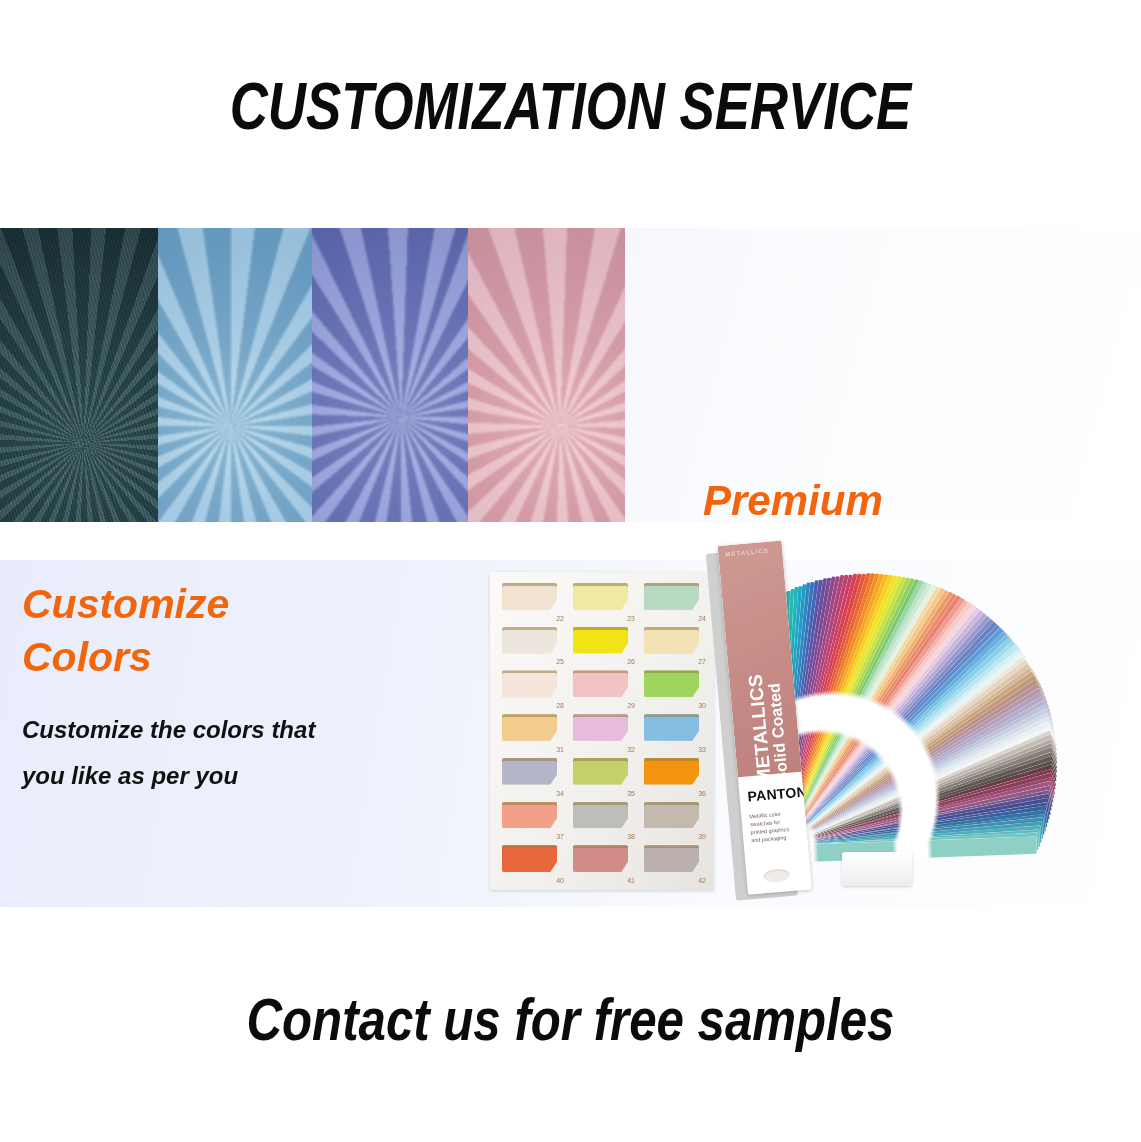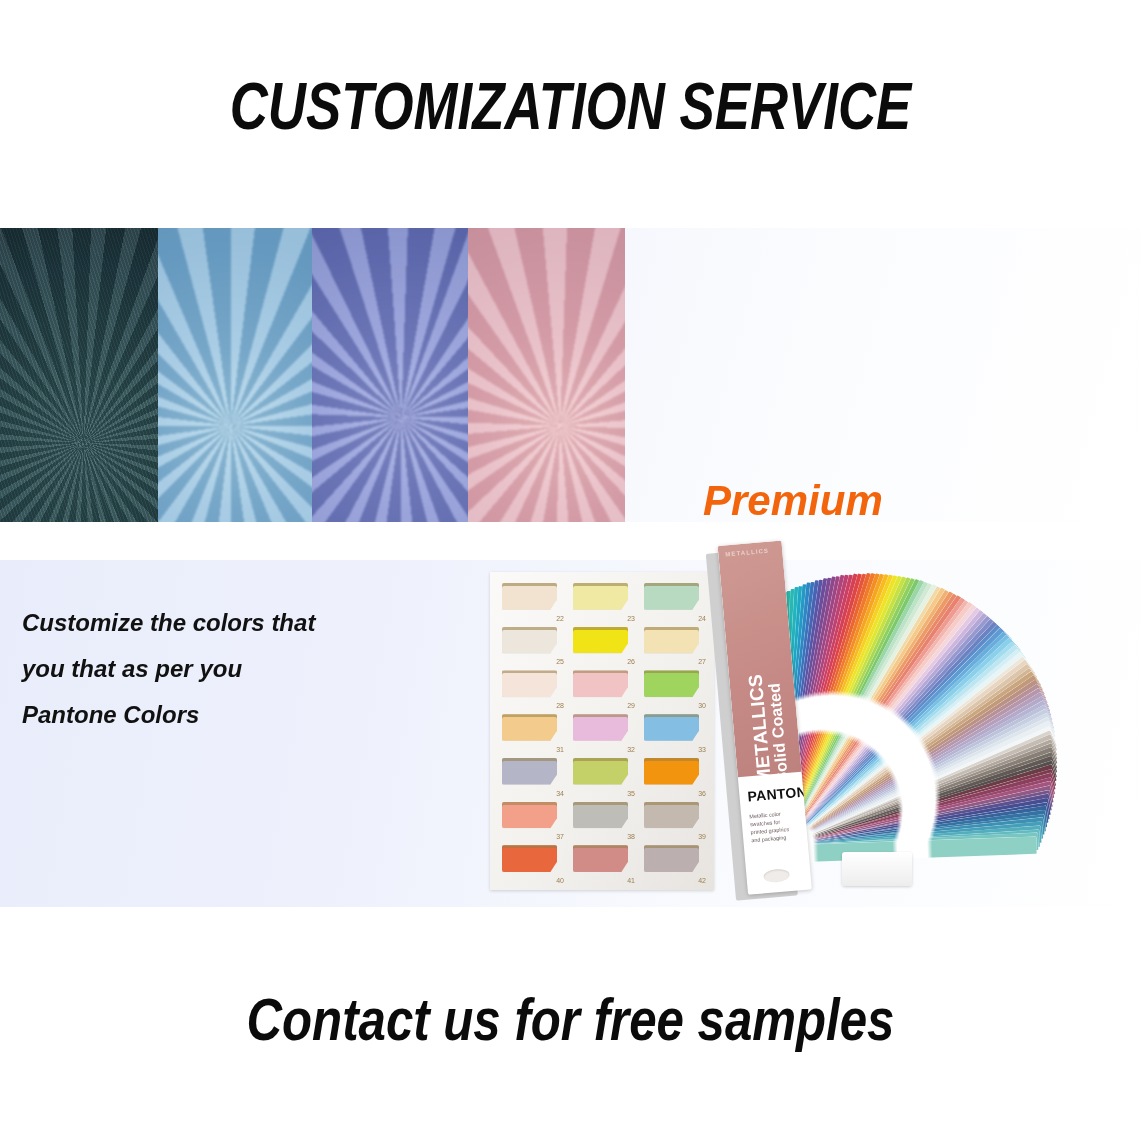--- a/index.html
+++ b/index.html
@@ -244,24 +244,27 @@
     <p class="kicker">
       <span>Premium</span><br>
       
     </p>
 
   </div>
 </div>
 
 <div class="band-colors">
   <div class="colors-text">
+    <p class="kicker">
+      <span>Customize</span><br>
+      <span>Colors</span>
+    </p>
     <div class="lines">
       <p class="body-line">Customize the colors that</p>
-      <p class="body-line">you that as per you</p>
-      <p class="body-line">Pantone Colors</p>
+      <p class="body-line">you like as per you</p>
     </div>
   </div>
 </div>
 
 <div class="swatch-card" id="swatch-card">
     <div class="chip-cell">
       <div class="chip" style="background: rgb(241, 227, 207);"></div>
       <div class="chip-num">22</div>
     </div>
     <div class="chip-cell">

